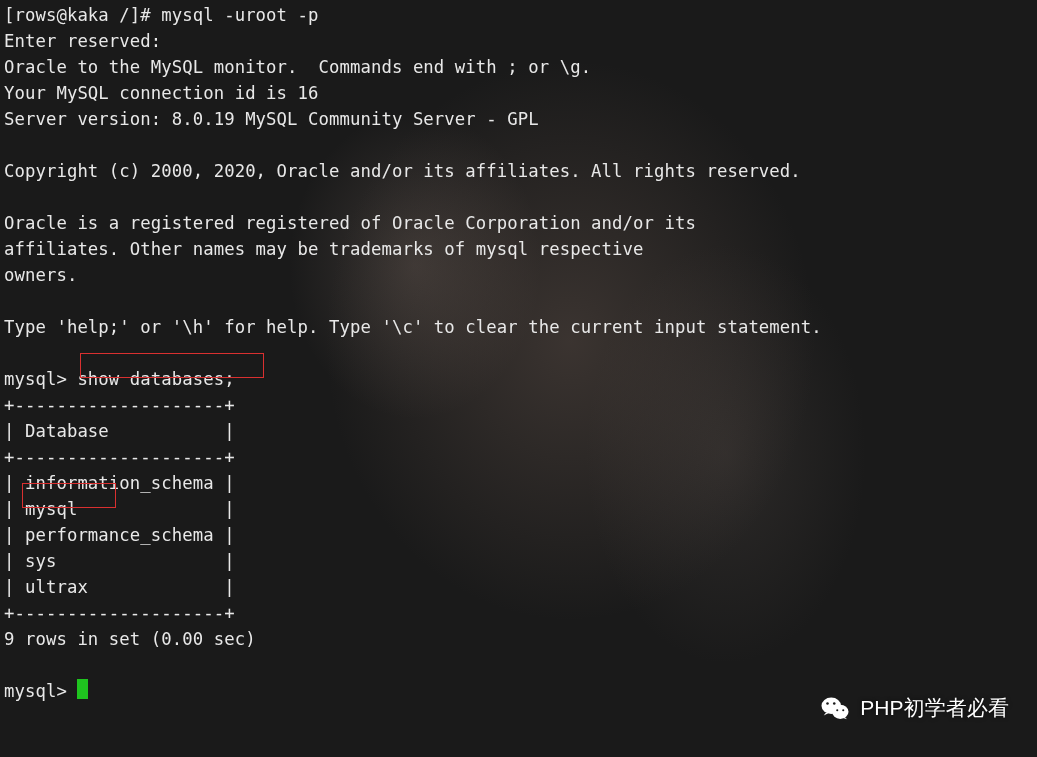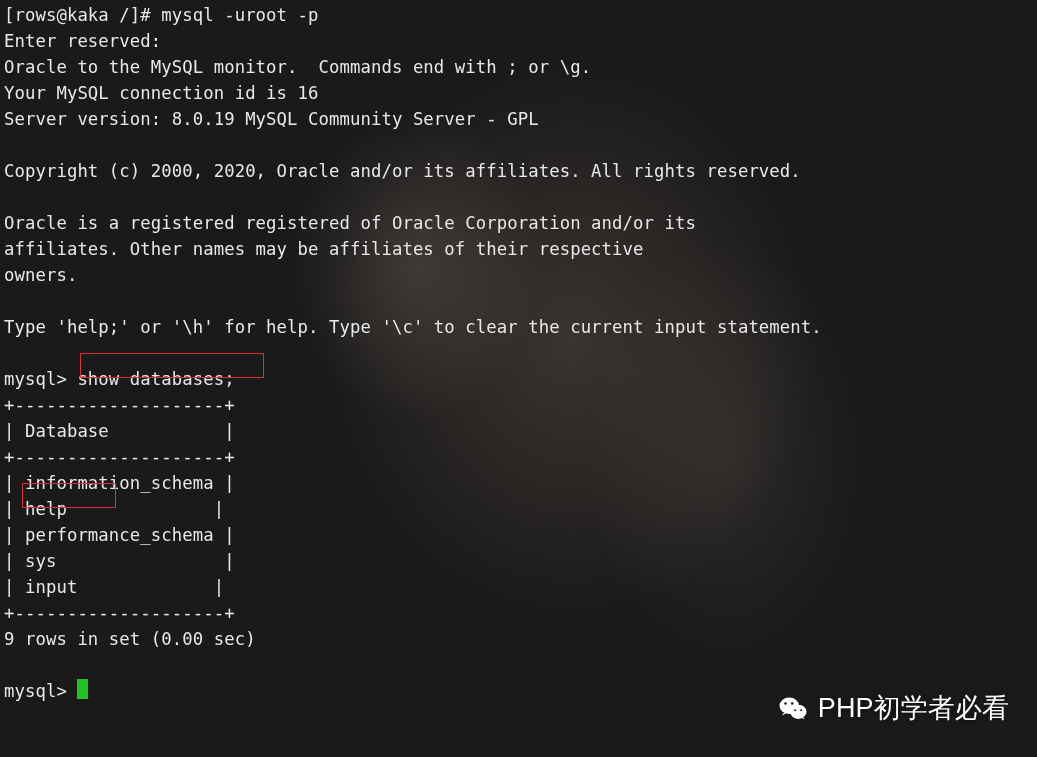--- a/index.html
+++ b/index.html
@@ -34,55 +34,55 @@
     background:#1fc41f;
     vertical-align:text-bottom;
     margin-bottom:2px;
   }
   .watermark{
     position:absolute;
     right:28px;bottom:34px;
     display:flex;align-items:center;gap:10px;
     color:#fff;
     font-family:"Microsoft YaHei","PingFang SC",sans-serif;
-    font-size:27px;
+    font-size:21px;
     text-shadow:0 0 4px rgba(0,0,0,.6);
   }
   .wechat-icon{
     width:30px;height:30px;
     position:relative;
   }
   .wechat-icon svg{width:100%;height:100%;}
 </style>
 </head>
 <body>
 
 <div class="term"><span>[rows@kaka /]# mysql -uroot -p</span>
 <span>Enter reserved:</span>
 <span>Oracle to the MySQL monitor.  Commands end with ; or \g.</span>
 <span>Your MySQL connection id is 16</span>
 <span>Server version: 8.0.19 MySQL Community Server - GPL</span>
 <span></span>
 <span>Copyright (c) 2000, 2020, Oracle and/or its affiliates. All rights reserved.</span>
 <span></span>
 <span>Oracle is a registered registered of Oracle Corporation and/or its</span>
-<span>affiliates. Other names may be affiliates of their respective</span>
+<span>affiliates. Other names may be trademarks of mysql respective</span>
 <span>owners.</span>
 <span></span>
 <span>Type 'help;' or '\h' for help. Type '\c' to clear the current input statement.</span>
 <span></span>
 <span>mysql&gt; show databases;</span>
 <span>+--------------------+</span>
 <span>| Database           |</span>
 <span>+--------------------+</span>
 <span>| information_schema |</span>
-<span>| help              |</span>
+<span>| mysql              |</span>
 <span>| performance_schema |</span>
 <span>| sys                |</span>
-<span>| input             |</span>
+<span>| ultrax             |</span>
 <span>+--------------------+</span>
 <span>9 rows in set (0.00 sec)</span>
 <span></span>
 <span>mysql&gt; </span><span class="cursor"></span></div>
 
 <div class="hl-box" style="left:80px;top:353px;width:184px;height:25px;"></div>
 <div class="hl-box" style="left:22px;top:483px;width:94px;height:25px;"></div>
 
 <div class="watermark">
   <span class="wechat-icon">

